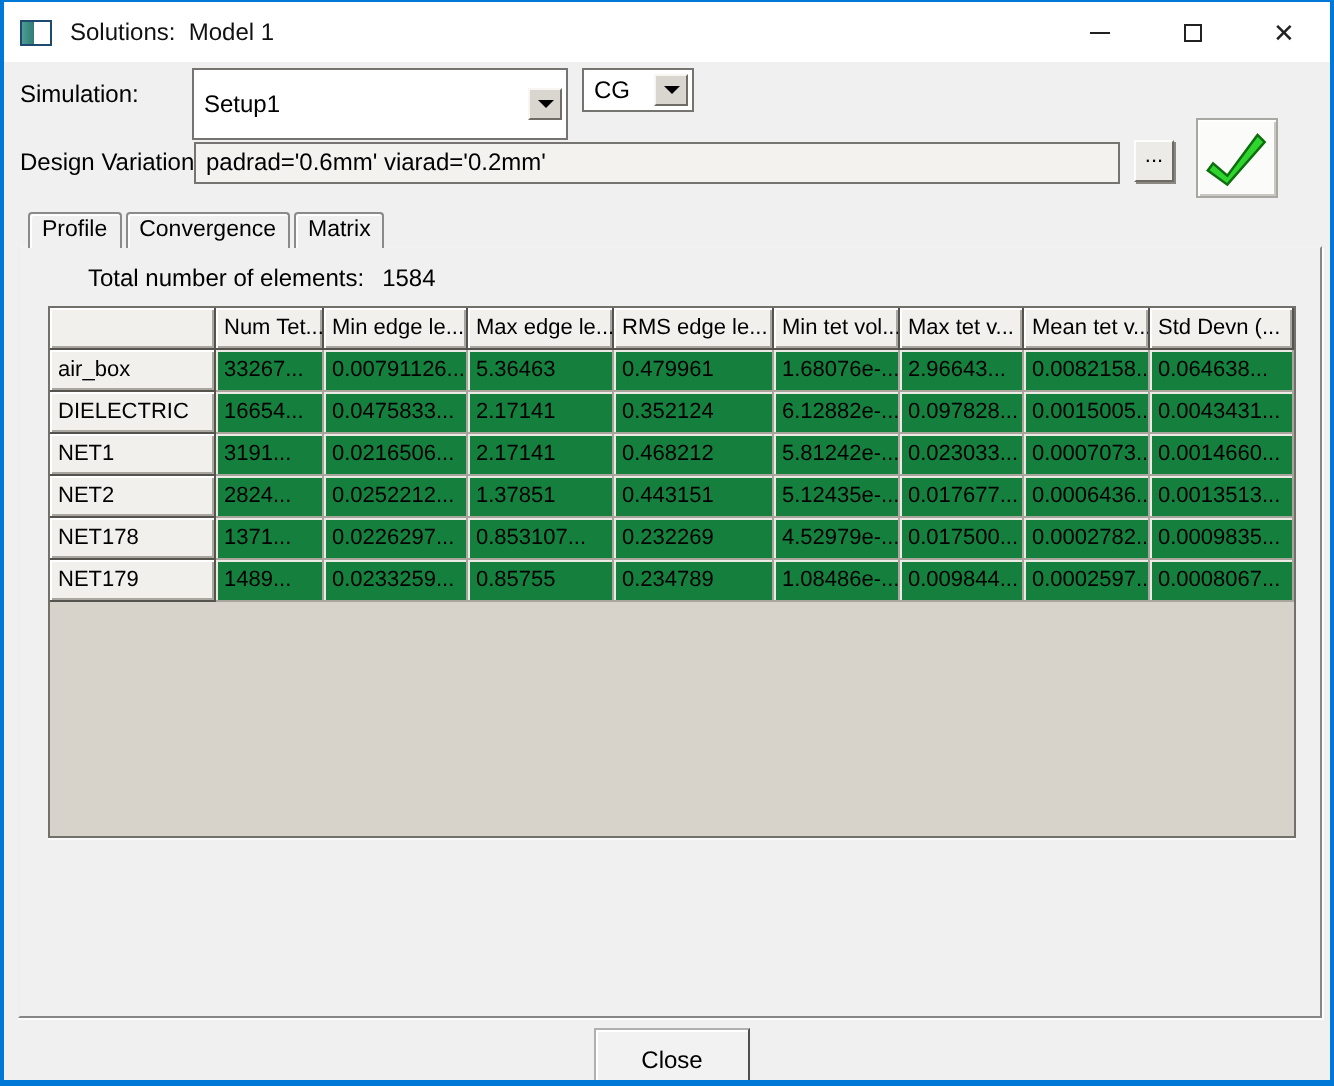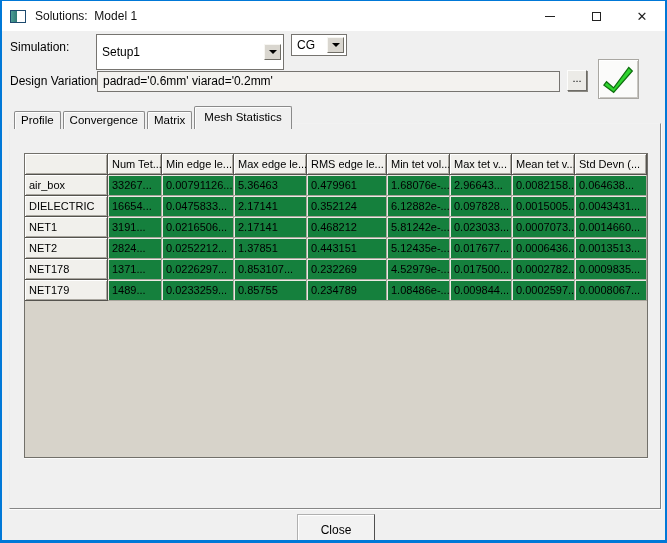--- a/index.html
+++ b/index.html
@@ -33,21 +33,21 @@
   .tab{box-sizing:border-box;height:18px;margin-top:4px;padding:0 6px;font-size:11.5px;line-height:17px;text-align:center;
        background:#f0f0f0;border:1px solid #8a8a8a;border-bottom:none;border-radius:2px 2px 0 0;
        box-shadow:inset 1px 1px 0 #fdfdfd;margin-right:2px;white-space:nowrap;}
   .tab.active{height:23px;line-height:20px;padding:0 9px;position:relative;z-index:4;background:#f0f0f0;}
   .tabpage{position:absolute;left:7px;top:122px;width:652px;height:386px;box-sizing:border-box;
            border:1px solid;border-color:#f2f2f2 #868686 #868686 #ededed;background:#f0f0f0;
            box-shadow:1px 1px 0 #fdfdfd;z-index:1;}
   
   .total-line{position:absolute;left:42px;top:131px;font-size:12px;z-index:2;}
   .total-line .val{margin-left:9px;}
-  .grid-wrap{position:absolute;left:22px;top:152px;width:624px;height:305px;box-sizing:border-box;
+  .grid-wrap{position:absolute;left:22px;top:152px;width:624px;height:266px;box-sizing:border-box;
              background:#d7d3ca;border:1px solid #72706a;box-shadow:0 1px 0 #fbfbfb;z-index:2;overflow:hidden;}
   table.grid{border-collapse:separate;border-spacing:0;table-layout:fixed;width:622px;font-size:11px;}
   table.grid th,table.grid td{box-sizing:border-box;height:21px;padding:0 2px 0 4px;text-align:left;font-weight:normal;
              white-space:nowrap;overflow:hidden;}
   th.colhdr, td.rowhdr{background:#f1f0ec;border-right:1px solid #55534e;border-bottom:1px solid #55534e;
              box-shadow:inset 1px 1px 0 #ffffff, inset -1px -1px 0 #a9a69f;}
   td.cell{background:#15803d;border-right:1px solid #a8a59c;border-bottom:1px solid #a8a59c;
              box-shadow:inset 1px 1px 0 #eceae4;margin-left:32px;}
   
   .btn{position:absolute;box-sizing:border-box;background:#f2f2f2;border:1px solid;border-color:#b0b0b0 #4f4f4f #4f4f4f #b0b0b0;
@@ -95,24 +95,26 @@
   <div class="check-btn" style="left:596px;top:58px;width:41px;height:40px;">
     <svg width="32" height="32" viewBox="0 0 36 36">
       <polygon points="4,21 12,28 29,5 33,9 12,33 1,25" fill="#2fd42f" stroke="#0d6e0d" stroke-width="1.4"></polygon>
     </svg>
   </div>
 
   <div class="tabs">
     <div class="tab">Profile</div>
     <div class="tab">Convergence</div>
     <div class="tab">Matrix</div>
-    <div class="tab active">Mesh Statistics</div>
   </div>
   <div class="tabpage"></div>
 
+  <div class="total-line">
+    <span>Total number of elements:</span><span class="val">1584</span>
+  </div>
 
   <div class="grid-wrap">
     <table class="grid">
       <colgroup>
         <col style="width:83px">
           <col style="width:54px">
           <col style="width:72px">
           <col style="width:73px">
         <col style="width:80px">
           <col style="width:63px">

